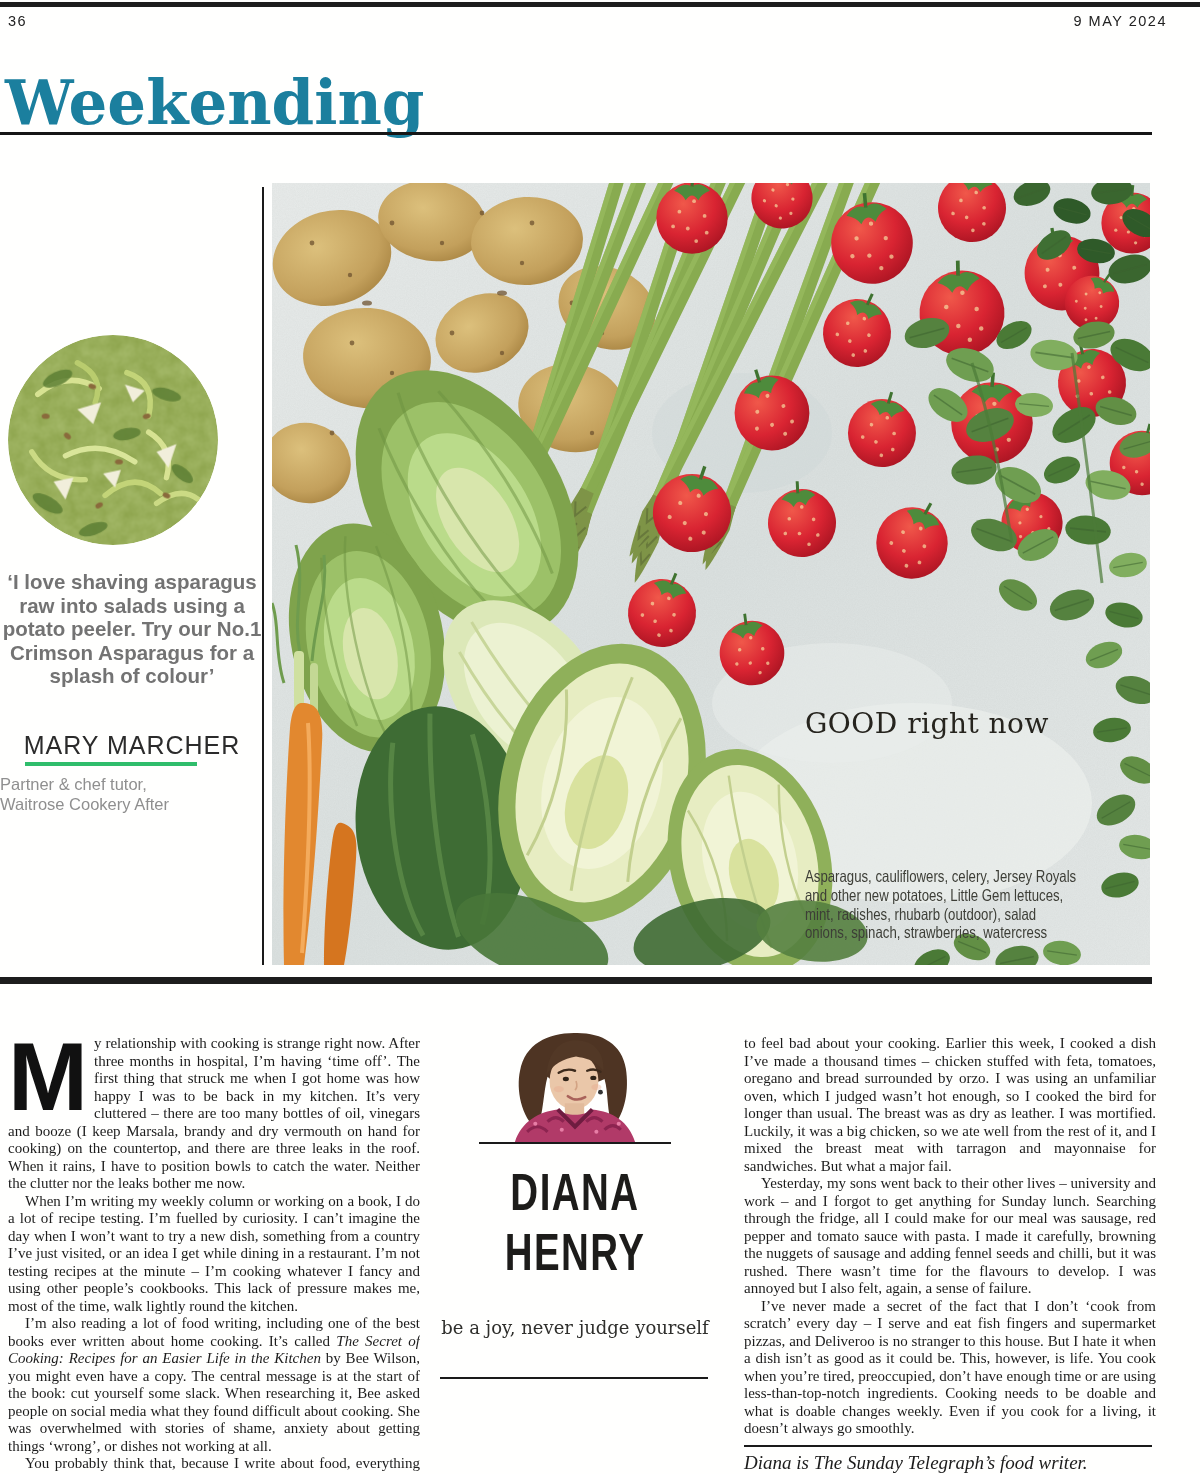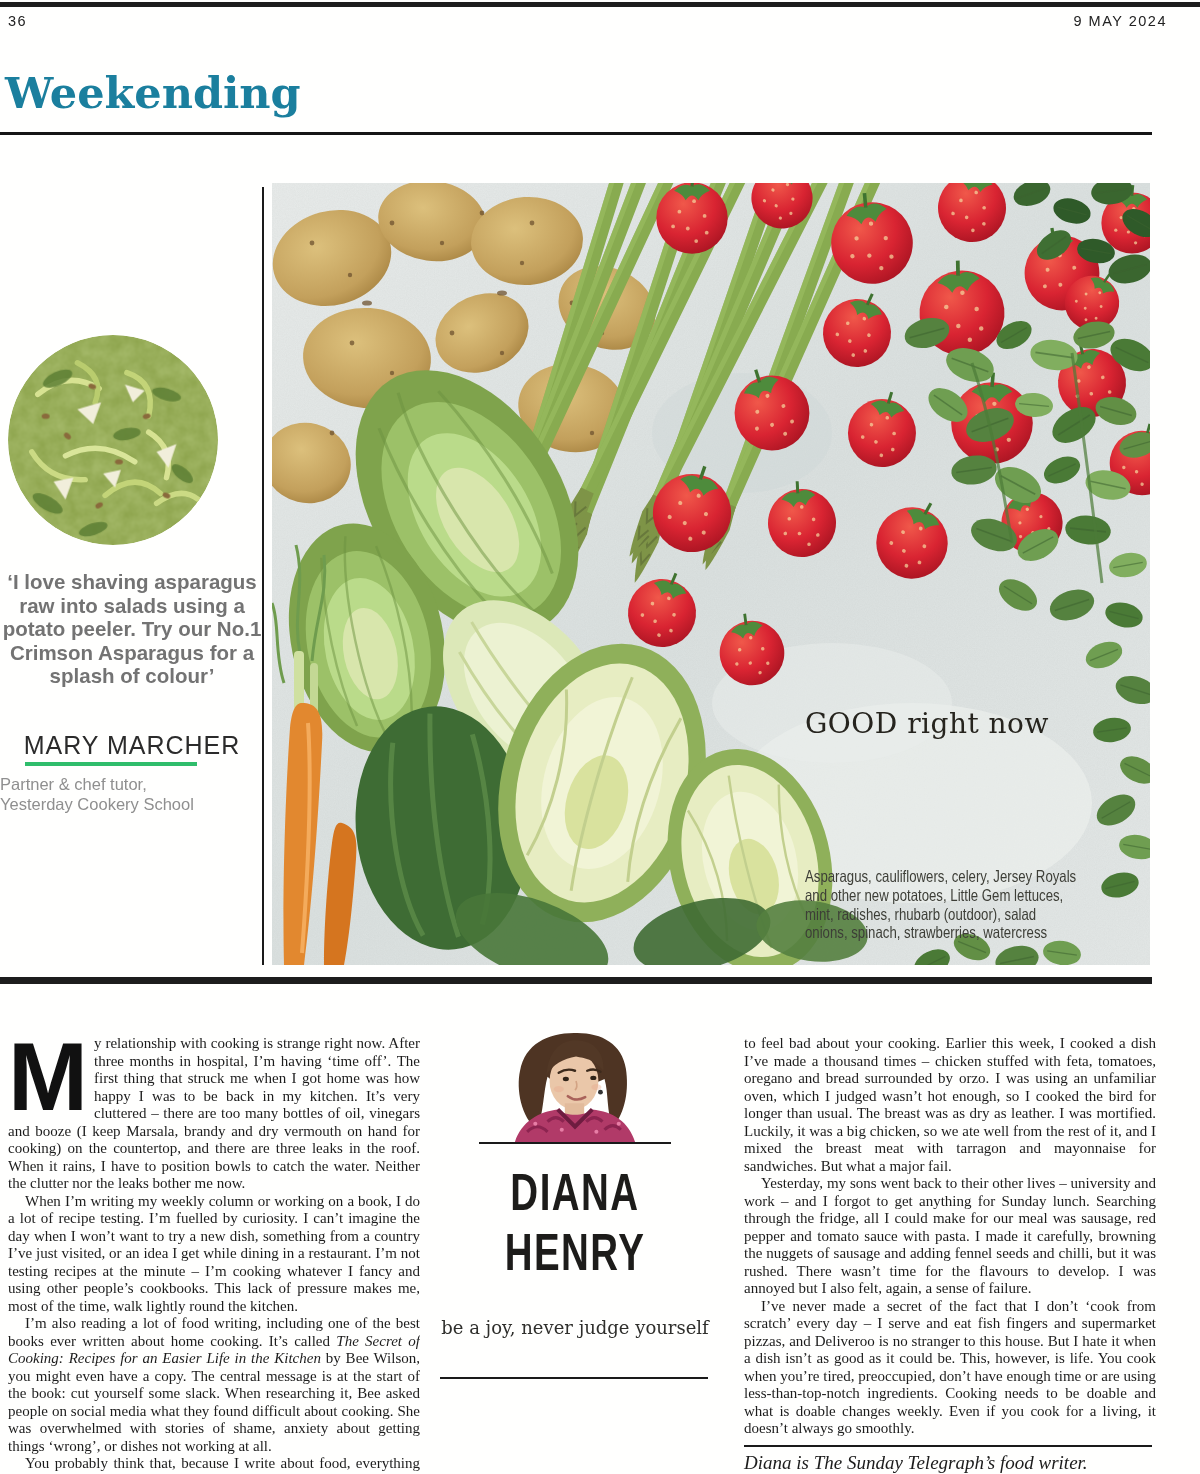--- a/index.html
+++ b/index.html
@@ -5,21 +5,21 @@
   html,body{margin:0;padding:0;background:#ffffff;}
   .page{position:relative;width:1200px;height:1474px;background:#fffffe;overflow:hidden;
         font-family:"Liberation Sans",sans-serif;color:#1b1b1b;}
 
   
   .topbar{position:absolute;left:0;top:2px;width:1200px;height:5px;background:#1d1d1d;}
   .folio{position:absolute;top:13px;font-size:14.5px;letter-spacing:1.5px;color:#222;text-align:right;}
   .folio-left{left:8px;}
   .folio-right{right:33px;}
   .section-title{position:absolute;left:5px;top:72px;margin:0;
-      font-family:"DejaVu Serif",serif;font-weight:bold;font-size:43px;line-height:1;
+      font-family:"DejaVu Serif",serif;font-weight:bold;font-size:61px;line-height:1;
       color:#1b7f9e;letter-spacing:0px;}
   .header-rule{position:absolute;left:0;top:132px;width:1152px;height:2.5px;background:#161616;}
 
   
   .circle-thumb{position:absolute;left:8px;top:335px;width:210px;height:210px;border-radius:50%;
       overflow:hidden;}
   .circle-thumb svg{display:block;width:100%;height:100%;}
   .pull-quote{position:absolute;left:0px;top:570px;width:264px;text-align:center;
       font-weight:bold;font-size:20.5px;line-height:23.5px;color:#737373;}
   .quote-author{position:absolute;left:0px;top:731px;width:264px;text-align:center;
@@ -131,21 +131,21 @@
         </g>
       </g>
     </svg>
   </div>
 
   <div class="pull-quote">‘I love shaving asparagus raw into salads using a potato peeler. Try our No.1 Crimson Asparagus for a splash of colour’</div>
   <div class="quote-author">MARY MARCHER</div>
   <div class="green-rule"></div>
   <div class="author-role">
     <div>Partner &amp; chef tutor,</div>
-    <div>Yesterday Cookery School</div>
+    <div>Waitrose Cookery After</div>
   </div>
 
   <div class="vert-rule"></div>
 
   <div class="feature-photo">
     <svg viewBox="0 0 878 782" preserveAspectRatio="none">
       <defs>
         <radialGradient id="gPot" cx="40%" cy="35%" r="75%">
           <stop offset="0" stop-color="#dcc07c"></stop>
             <stop offset="0.7" stop-color="#c3a05c"></stop>

